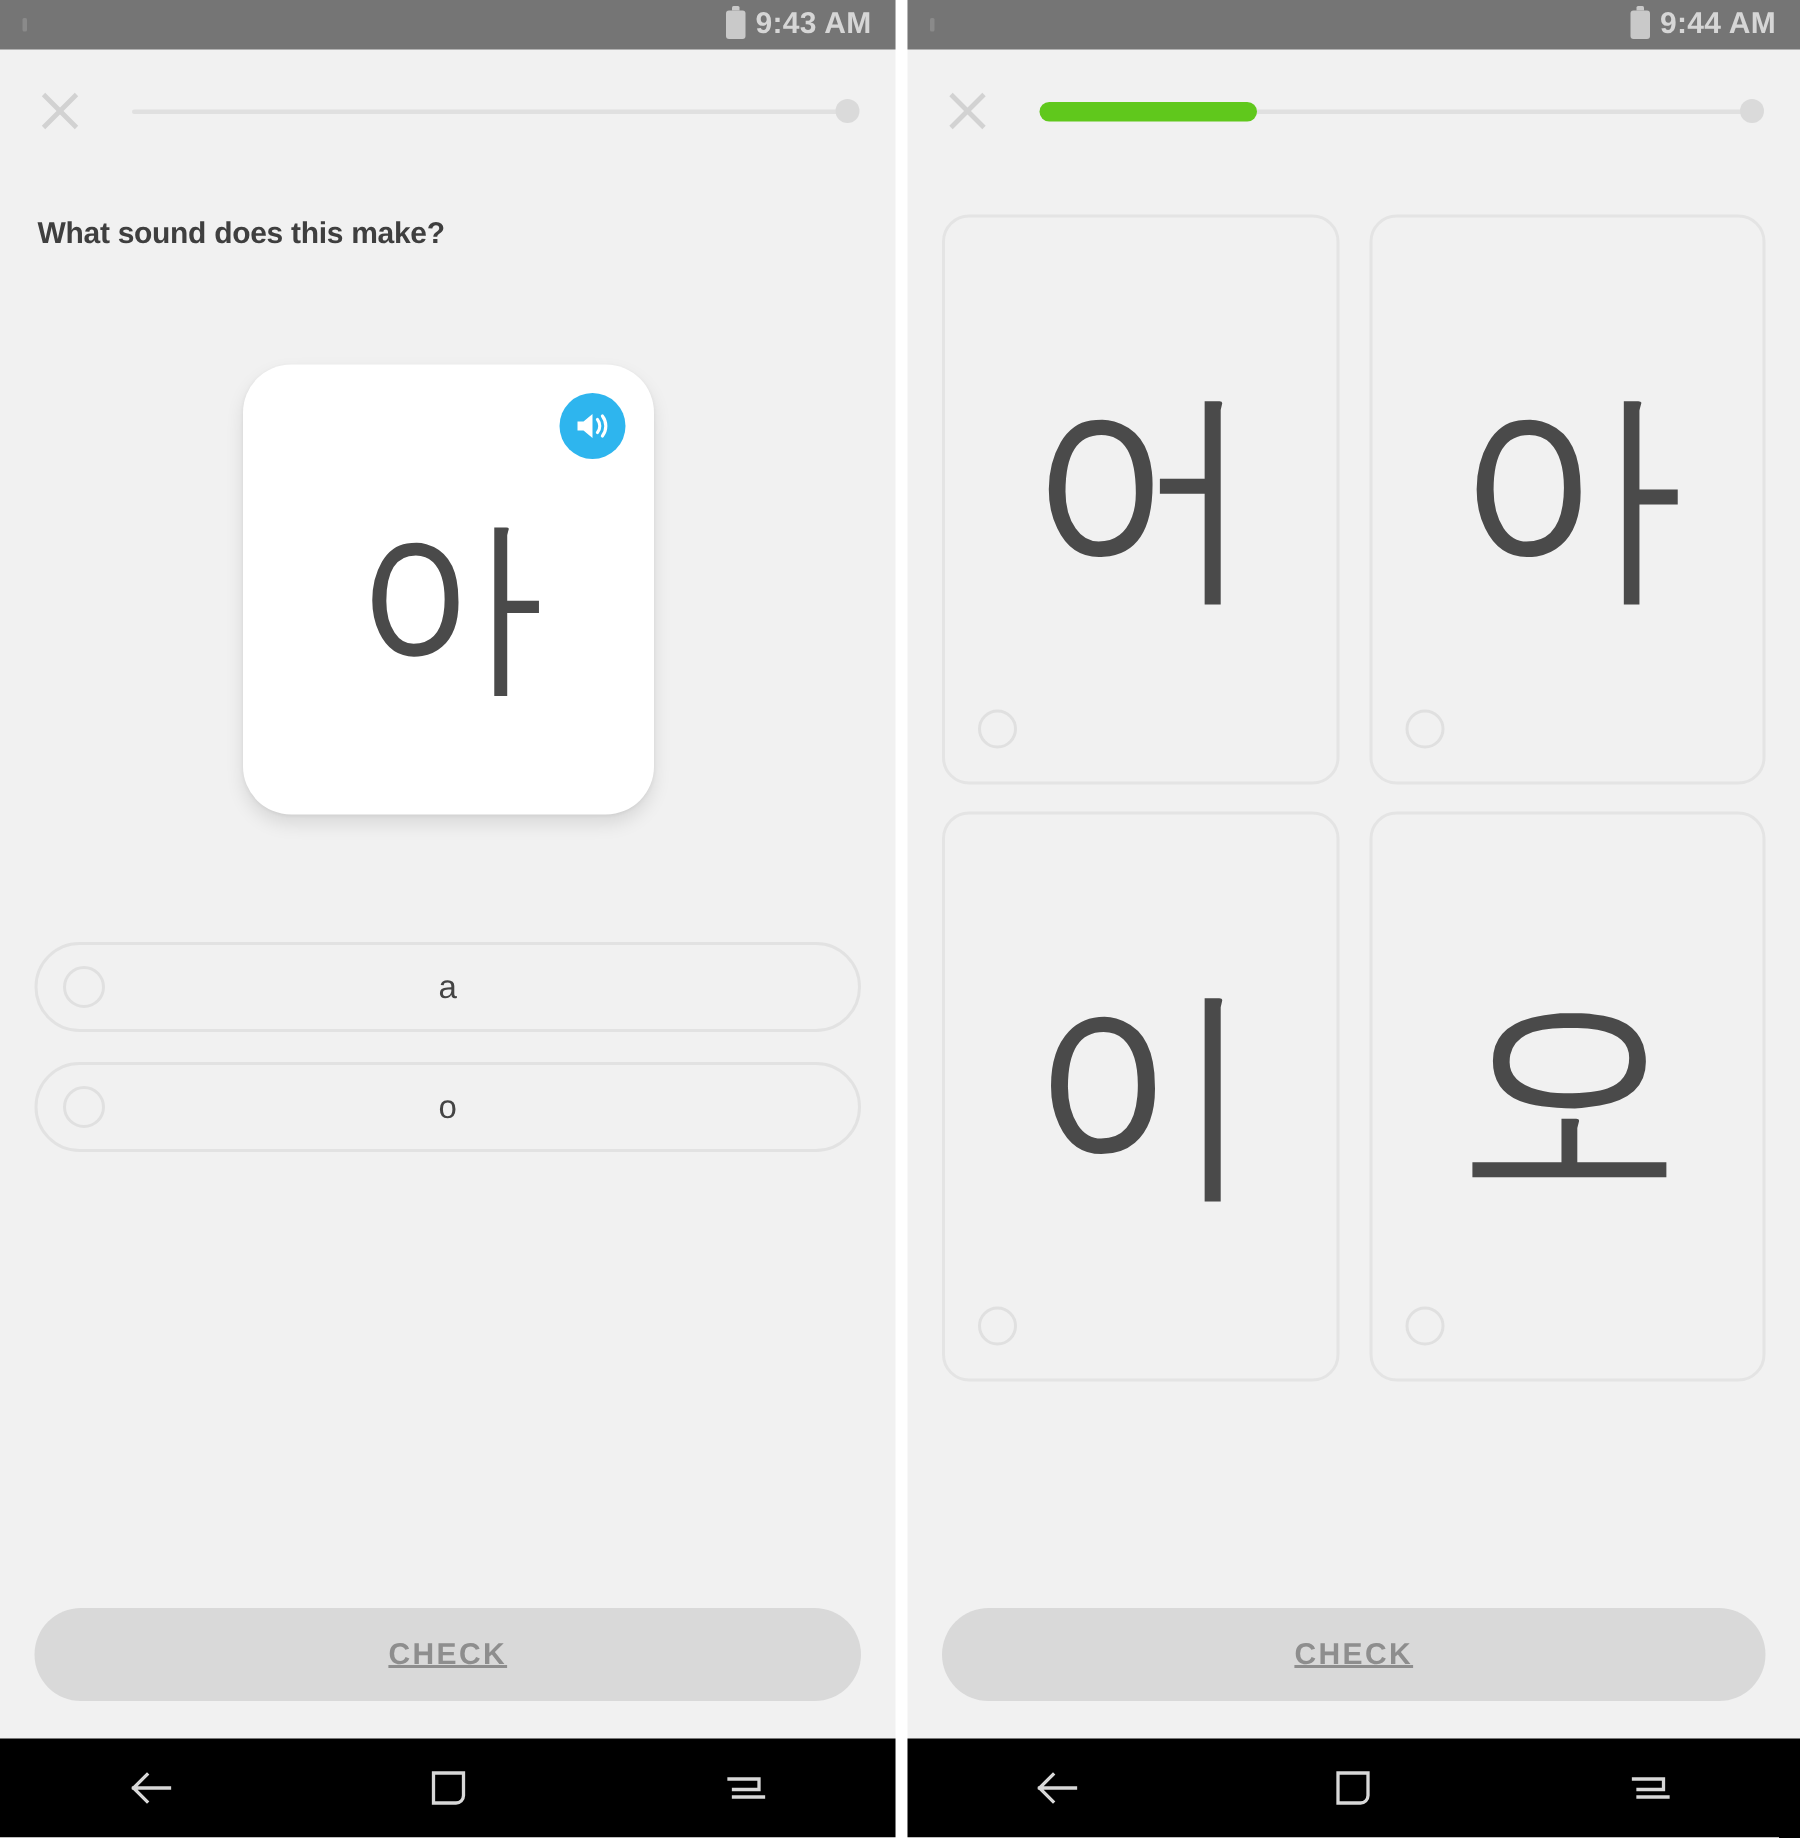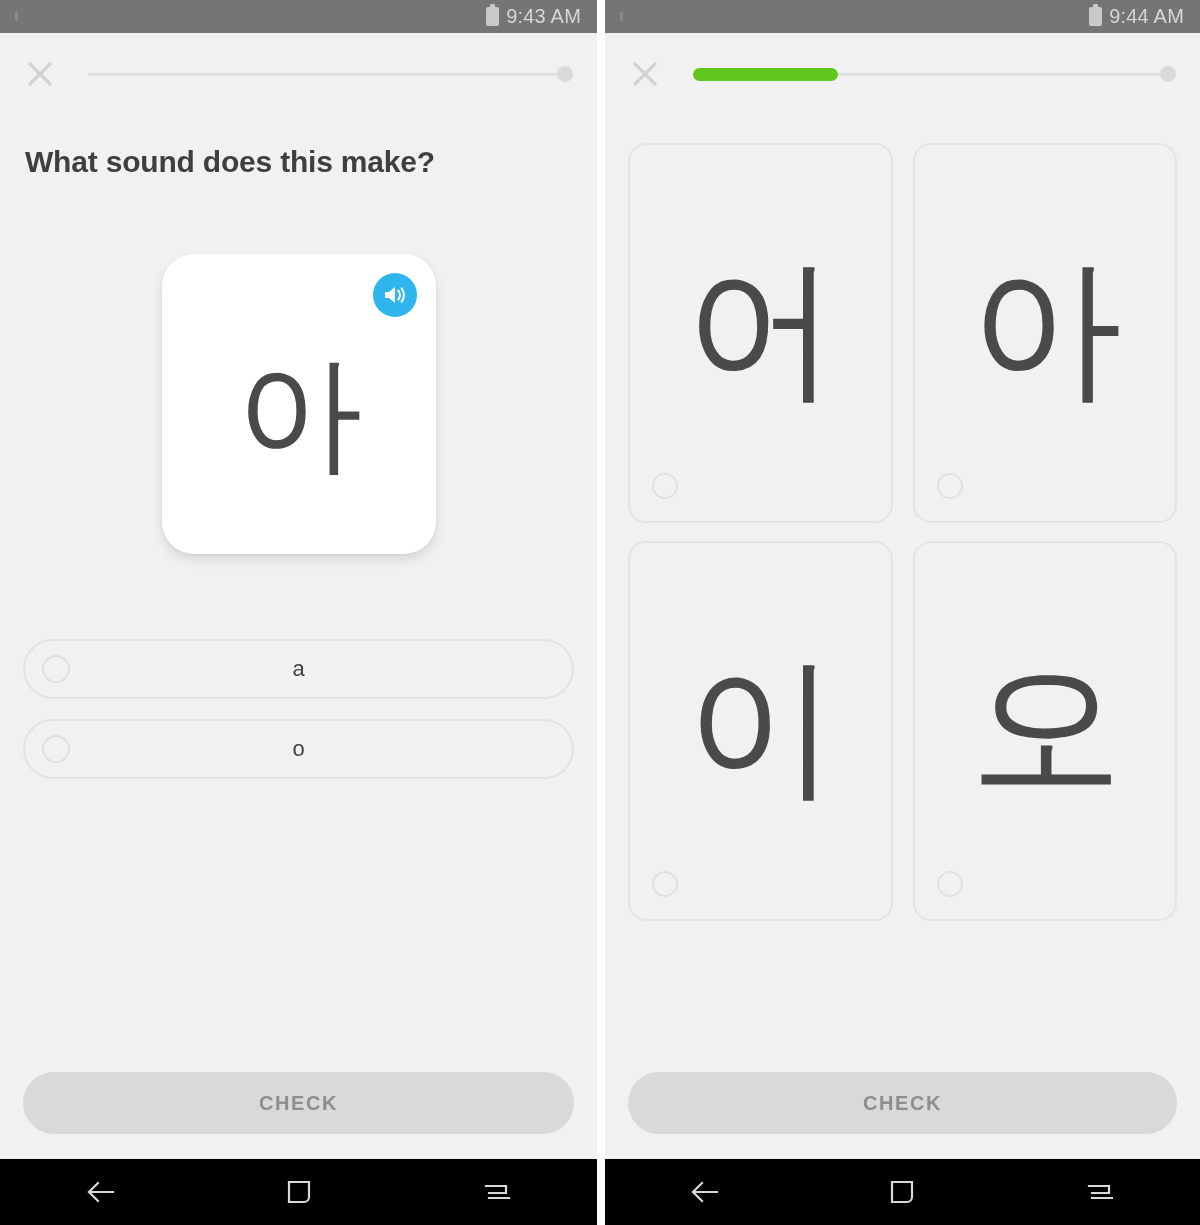--- a/index.html
+++ b/index.html
@@ -58,20 +58,21 @@
     top: 2px;
     width: 3px;
     height: 9px;
     background: #8a8a8a;
     border-radius: 1px;
   }
   .status-right {
     display: flex;
     align-items: center;
     gap: 7px;
+    font-weight: bold;
   }
   .battery-icon {
     width: 13px;
     height: 19px;
     border-radius: 2px;
     background: #c9c9c9;
     position: relative;
   }
   .battery-icon::before {
     content: "";
@@ -138,21 +139,21 @@
   .progress-fill {
     position: absolute;
     left: 0;
     height: 13px;
     background: #60c81c;
     border-radius: 7px;
   }
 
   
   .prompt {
-    font-size: 30px;
+    font-size: 20px;
     font-weight: bold;
     color: #3f3f3f;
     padding: 30px 24px 0 25px;
     letter-spacing: -0.2px;
     flex: none;
   }
 
   
   .card-area {
     flex: none;
@@ -282,20 +283,21 @@
     height: 62px;
     border: none;
     border-radius: 31px;
     background: #d9d9d9;
     color: #8e8e8e;
     font-size: 20px;
     font-weight: bold;
     letter-spacing: 1.6px;
     font-family: "Liberation Sans", sans-serif;
     cursor: default;
+    text-decoration: underline;
   }
 
   
   .navbar {
     height: 66px;
     background: #000000;
     display: flex;
     align-items: center;
     justify-content: space-around;
     flex: none;

